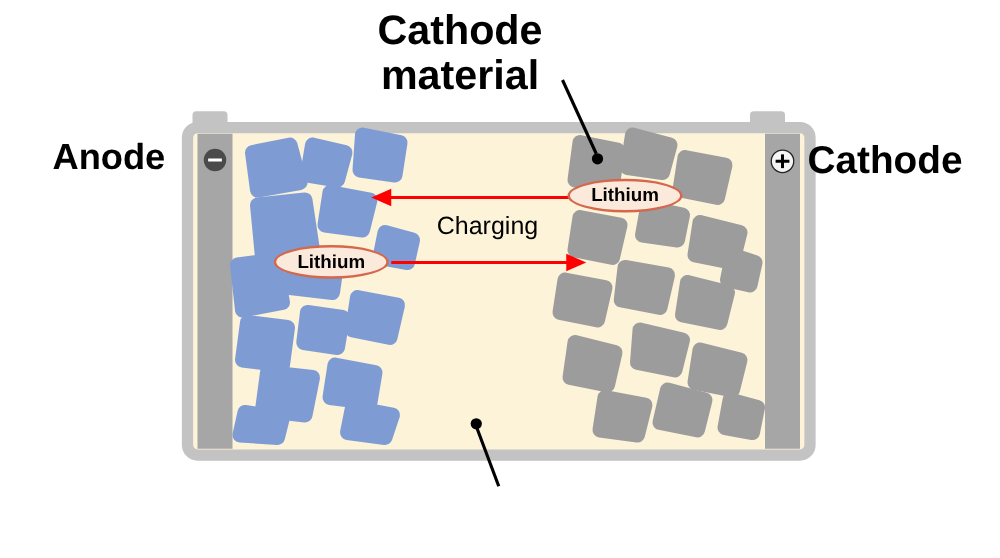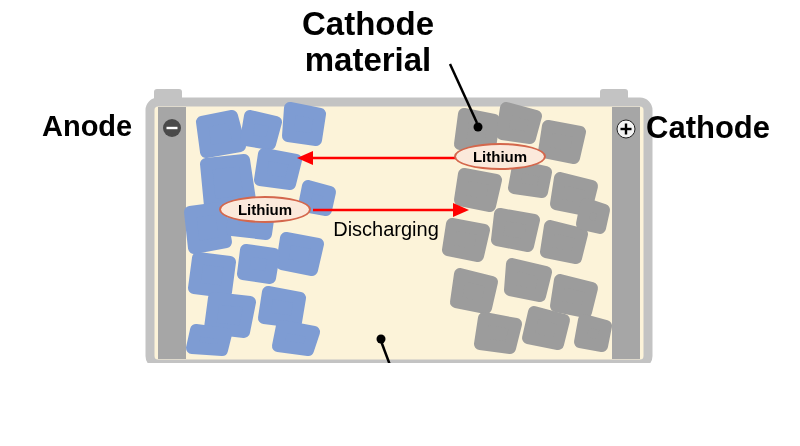--- a/index.html
+++ b/index.html
@@ -1,16 +1,16 @@
 <!DOCTYPE html>
 <html><head>
 <meta charset="utf-8">
 <style>
   html,body{margin:0;padding:0;background:#fff;}
-  .canvas{position:relative;width:800px;height:363px;background:#fff;overflow:hidden;
+  .canvas{position:relative;width:800px;height:446px;background:#fff;overflow:hidden;
           font-family:"Liberation Sans",sans-serif;color:#000;}
   .canvas > svg{position:absolute;left:0;top:0;}
 
   
   .casing{fill:#FCF3D9;stroke:#C3C3C3;stroke-width:9;}
   .tab{fill:#C3C3C3;}
   .electrode{fill:#A6A6A6;}
   .blob-blue{fill:#7E9CD3;stroke:#7E9CD3;stroke-width:12;stroke-linejoin:round;}
   .blob-gray{fill:#9C9C9C;stroke:#9C9C9C;stroke-width:12;stroke-linejoin:round;}
   .leader{stroke:#000;stroke-width:2.5;}
@@ -111,21 +111,21 @@
 
     <g>
       <line class="arrow-line" x1="313" y1="210" x2="455" y2="210"></line>
       <polygon class="arrow-head" points="469,210 453,203 453,217"></polygon>
     </g>
   </svg>
 
   <div class="label title-label">Cathode material</div>
   <div class="label anode-label">Anode</div>
   <div class="label cathode-label">Cathode</div>
-  <div class="label discharging-label">Discharging</div>
+  <div class="label charging-label">Charging</div>
 
   <div class="lithium lithium-right">
     <span>Lithium</span>
   </div>
   <div class="lithium lithium-left">
     <span>Lithium</span>
   </div>
 
 </div>
 

